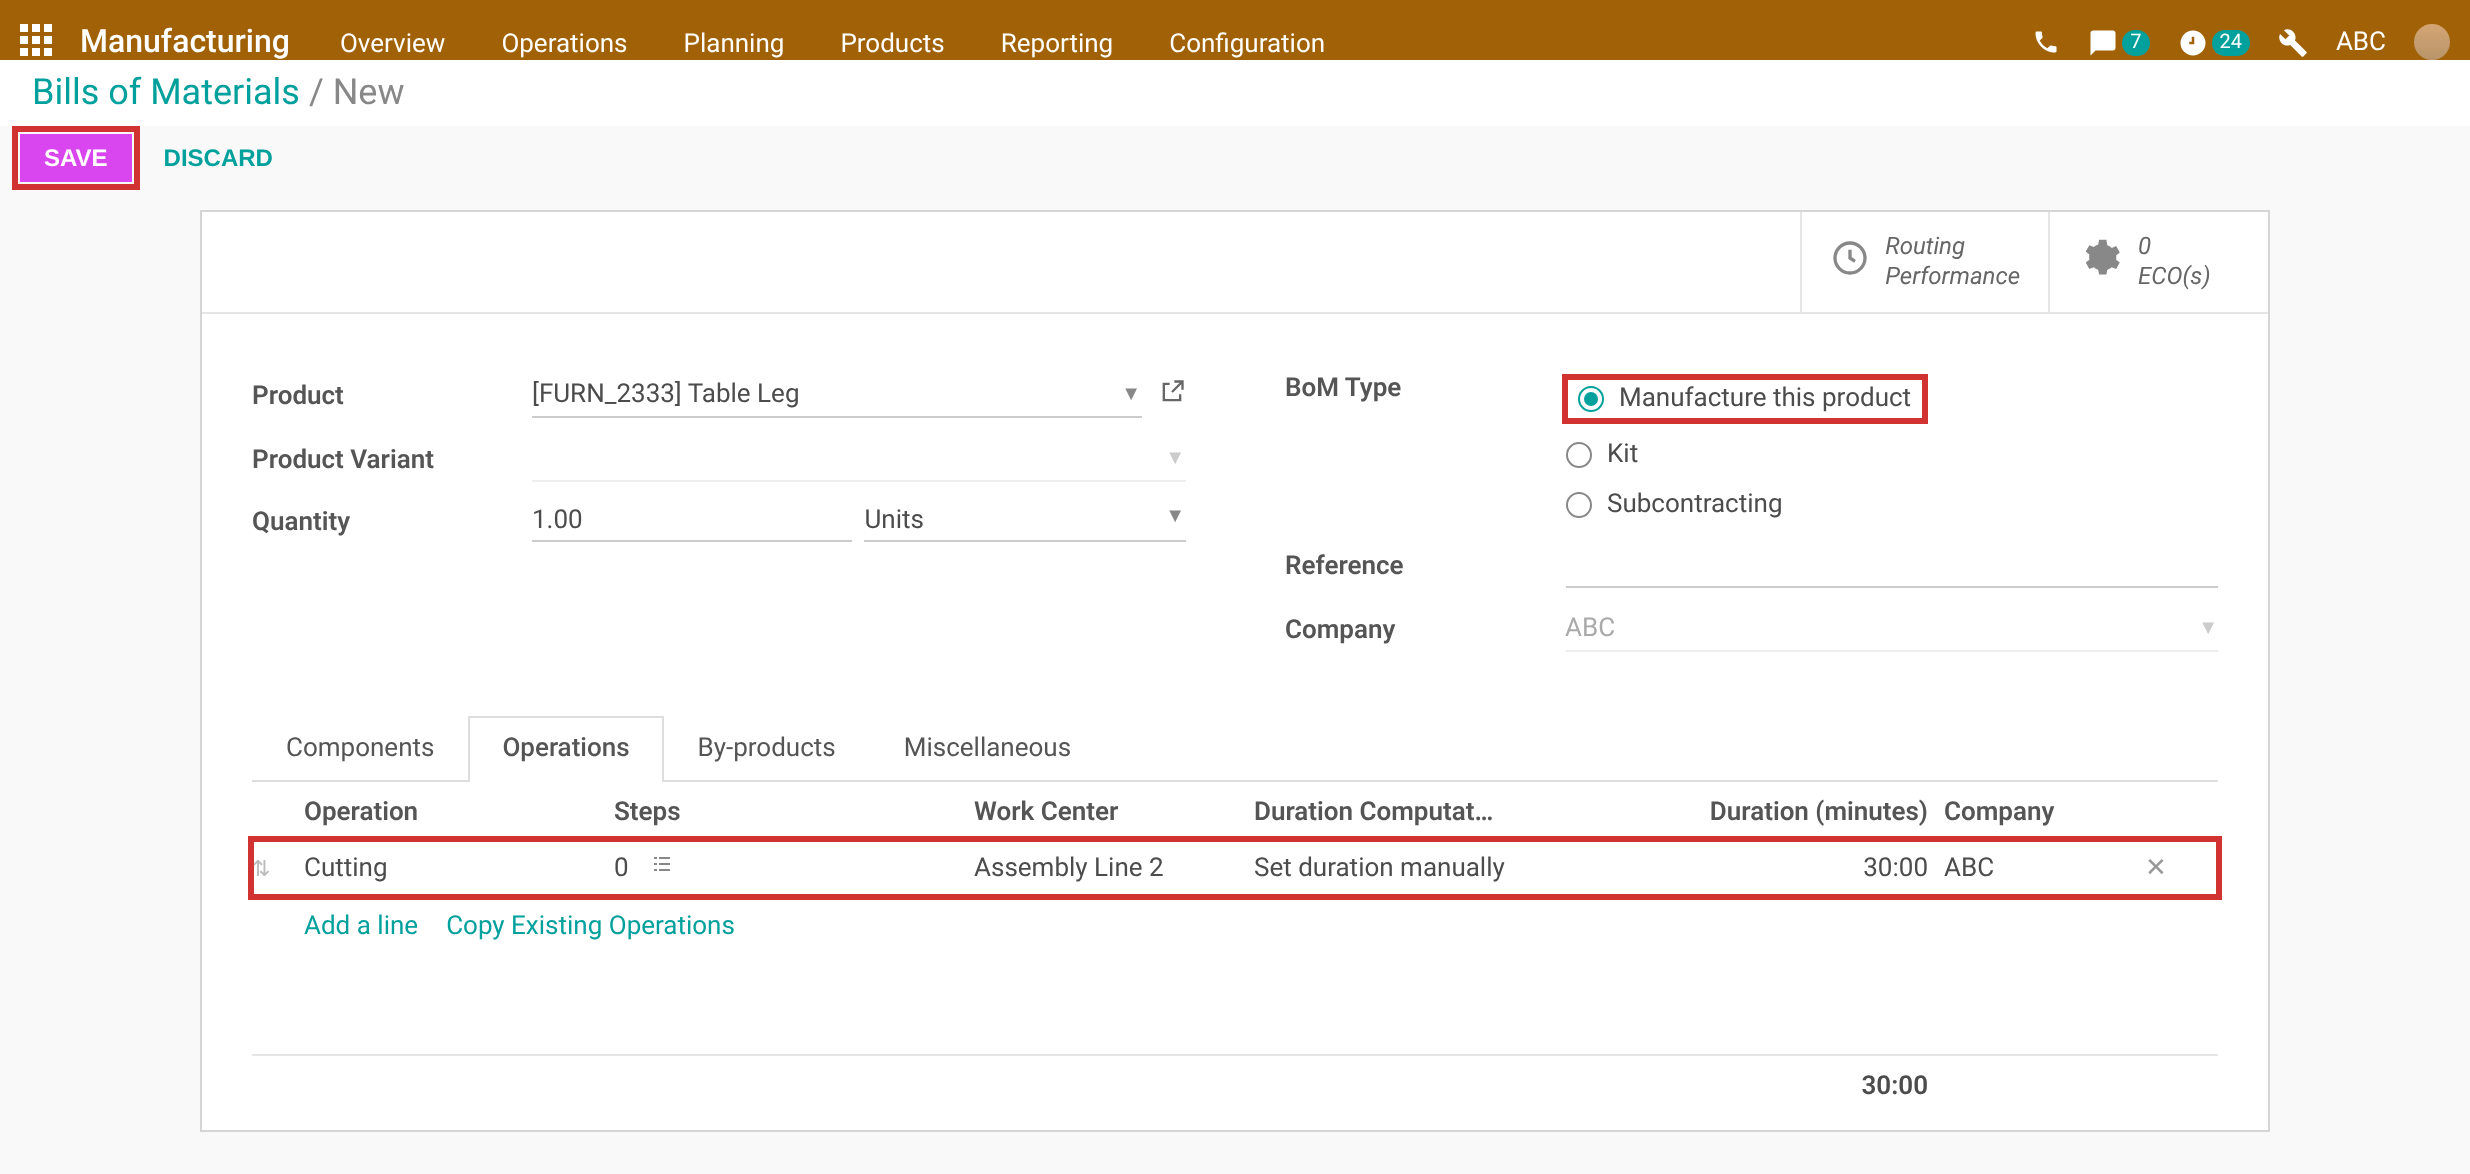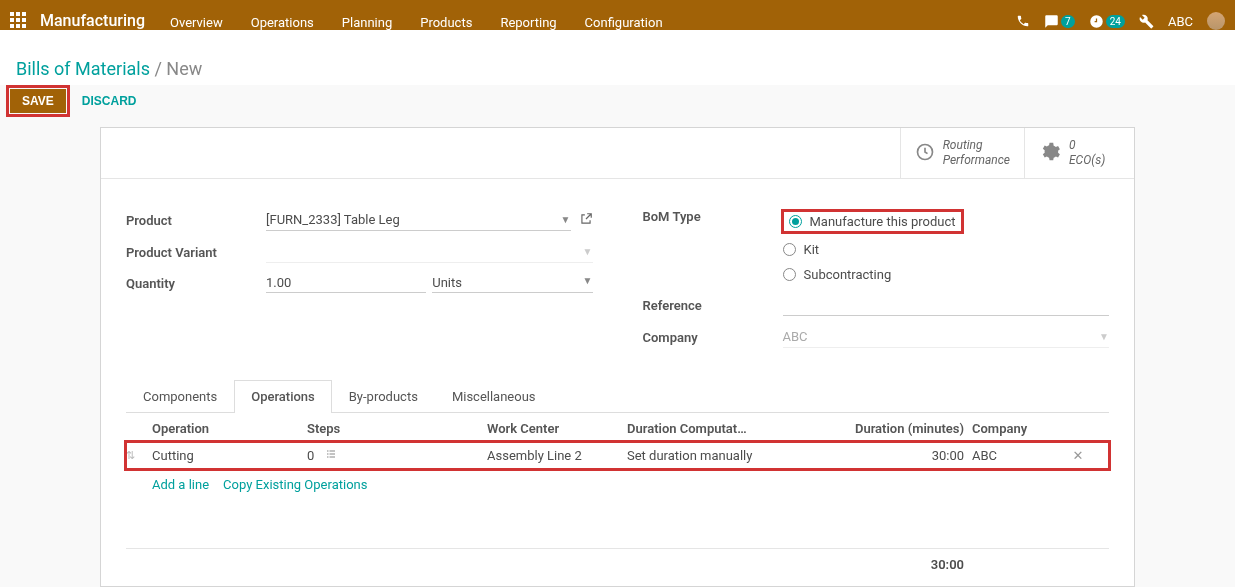--- a/index.html
+++ b/index.html
@@ -9,27 +9,27 @@
 .apps-icon { width: 18px; height: 18px; display: grid; grid-template-columns: repeat(3,4px); grid-template-rows: repeat(3,4px); gap: 2px; margin-right: 12px; cursor: pointer; }
 .apps-icon span { background: #fff; }
 .app-title { font-size: 16px; font-weight: 500; margin-right: 25px; }
 .nav-menu { display: flex; gap: 28px; flex: 1; }
 .nav-menu a { color: #fff; text-decoration: none; font-size: 13px; cursor: pointer; }
 .nav-right { display: flex; align-items: center; gap: 14px; }
 .nav-icon { position: relative; cursor: pointer; display: flex; align-items: center; }
 .badge-pill { background: #00a09d; color: #fff; border-radius: 8px; font-size: 10px; padding: 0 4px; margin-left: 2px; line-height: 13px; }
 .user-avatar { width: 18px; height: 18px; border-radius: 50%; background: linear-gradient(#d4a574,#b8956a); }
 
-.breadcrumb-bar { background: #fff; padding: 28px 16px 6px; }
+.breadcrumb-bar { background: #fff; padding: 6px 16px 6px; }
 .breadcrumb { font-size: 18px; }
 .breadcrumb a { color: #00a09d; text-decoration: none; }
 .breadcrumb span { color: #888; }
 
 .action-bar { padding: 4px 10px 14px; display: flex; gap: 12px; }
-.btn-save { background: #a16207; color: #fff; border: none; padding: 5px 12px; font-weight: 600; font-size: 12px; cursor: pointer; outline: 3px solid #d13333; outline-offset: 1px; }
+.btn-save { background: #d946ef; color: #fff; border: none; padding: 5px 12px; font-weight: 600; font-size: 12px; cursor: pointer; outline: 3px solid #d13333; outline-offset: 1px; }
 .btn-discard { background: none; border: none; color: #00a09d; font-weight: 600; font-size: 12px; cursor: pointer; padding: 5px 4px; }
 
 .form-sheet { background: #fff; margin: 0 100px; border: 1px solid #d5d5d5; min-height: 440px; padding-bottom: 10px; }
 .stat-buttons { display: flex; justify-content: flex-end; border-bottom: 1px solid #e5e5e5; font-style: italic; }
 .stat-btn { display: flex; align-items: center; gap: 8px; padding: 10px 14px; border-left: 1px solid #e5e5e5; cursor: pointer; min-width: 110px; }
 .stat-icon { color: #888; }
 .stat-text { display: flex; flex-direction: column; font-size: 12px; color: #666; line-height: 1.25; }
 
 .form-body { padding: 30px 25px 10px; display: flex; gap: 50px; }
 .form-col { flex: 1; }

